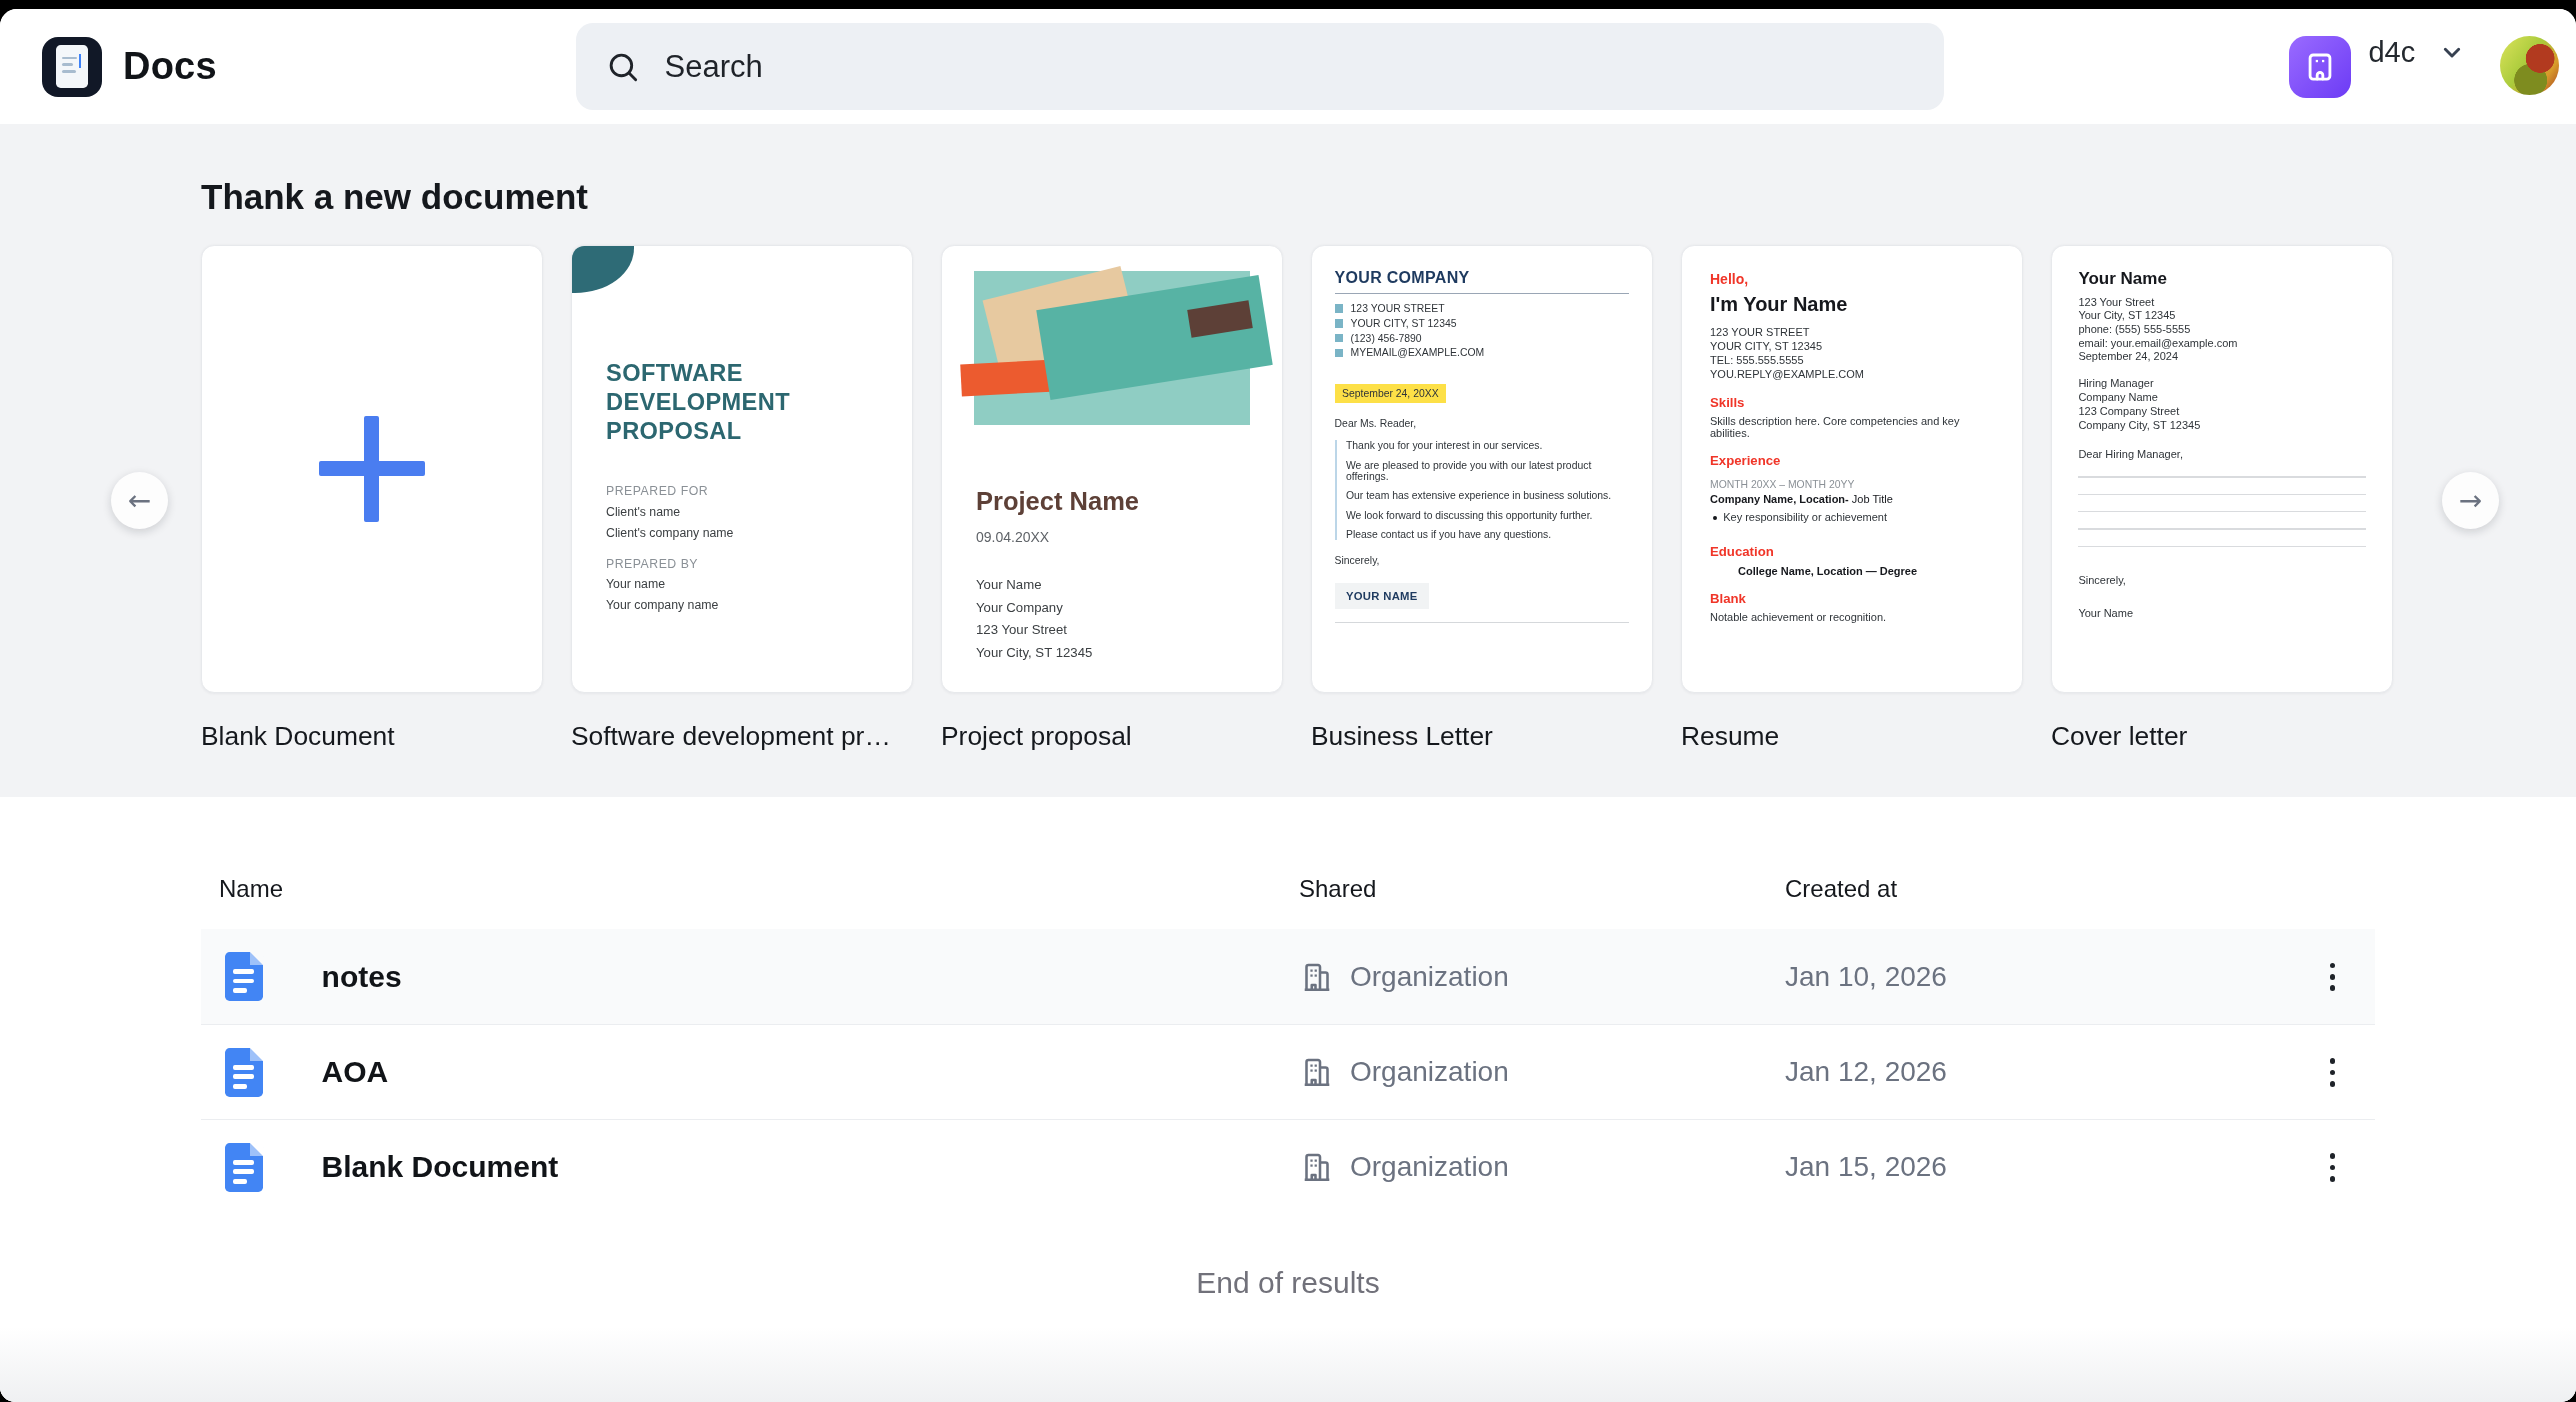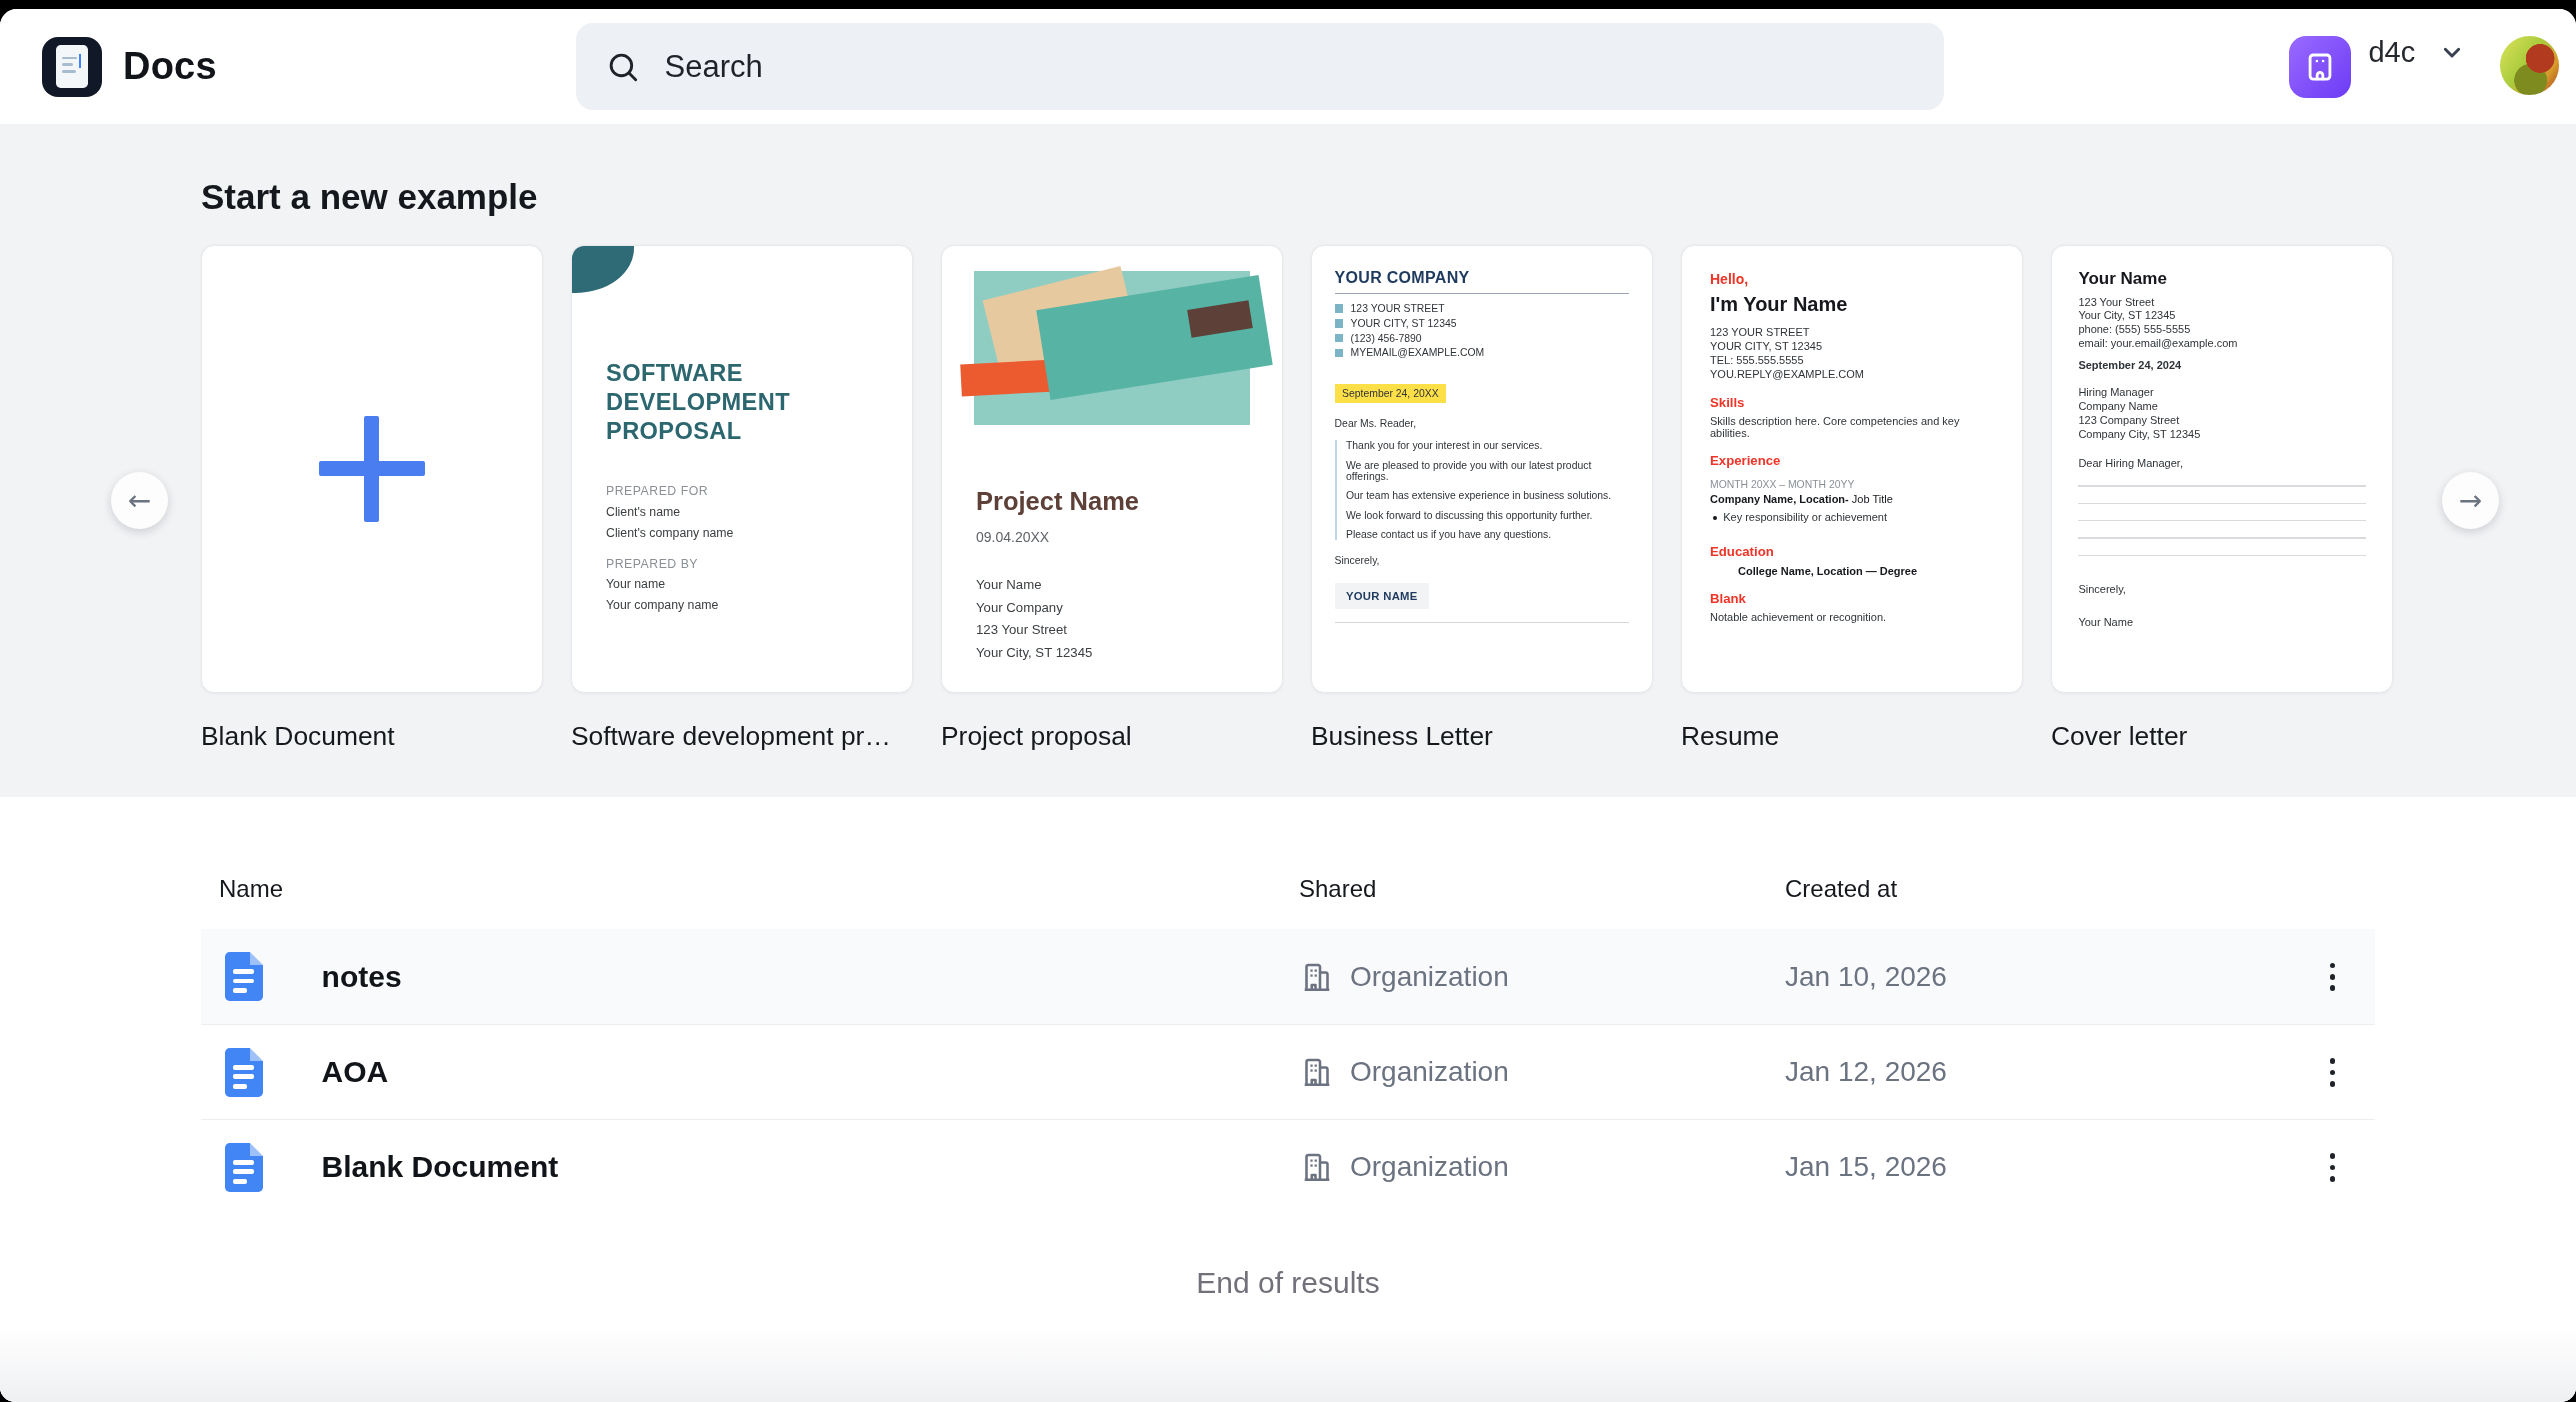--- a/index.html
+++ b/index.html
@@ -112,21 +112,21 @@
   .rs-li::before { content:""; position:absolute; left:2.8px; top:4.7px; width:3.8px; height:3.8px;
                    border-radius:50%; background:#16181d; }
   .rs-edu { margin-top:5.7px; color:#16181d; font-weight:700; font-size:11px;margin-left:28px; }
   .rs-h.spaced { margin-top:21px; }
 
   
   .cl-body { padding:22.6px 26.4px 0; }
   .cl-name { color:#16181d; font-weight:700; font-size:17px; }
   .cl-contact div, .cl-recipient div { color:#2f3439; font-size:11px; line-height:13.7px; }
   .cl-contact { margin-top:6.6px; }
-  .cl-date { margin-top:9px; color:#2f3439; font-size:11px;font-weight:bold; }
+  .cl-date { margin-top:0; color:#2f3439; font-size:11px; }
   .cl-recipient { margin-top:15px; }
   .cl-salut { margin-top:16px; color:#2f3439; font-size:11px; }
   .cl-lines { margin-top:15px; }
   .cl-lines div { height:1.4px; background:#d9dbde; margin-top:16px; }
   .cl-close { margin-top:26.4px; color:#2f3439; font-size:11px; }
   .cl-sig { margin-top:21px; color:#2f3439; font-size:11px; }
 
   
   .nav-arrow { position:absolute; width:57px; height:57px; border-radius:50%; border:none;
                background:#fdfdfd; box-shadow:0 2.8px 9.4px rgba(15,20,30,.16); cursor:pointer;
@@ -202,21 +202,21 @@
       </div>
       <span class="org-name">d4c</span>
       <svg class="chev" width="32" height="32" viewBox="0 0 24 24" fill="none" stroke="#374151" stroke-width="2.2" stroke-linecap="round" stroke-linejoin="round">
         <polyline points="7,10 12,15 17,10"></polyline>
       </svg>
       <div class="avatar"></div>
     </div>
   </header>
 
   <section class="templates">
-    <h2 class="tpl-heading">Start a new example</h2>
+    <h2 class="tpl-heading">Thank a new document</h2>
 
     <button class="nav-arrow left">
       <span>←</span>
     </button>
     <button class="nav-arrow right">
       <span>→</span>
     </button>
 
     <div class="cards">
 

